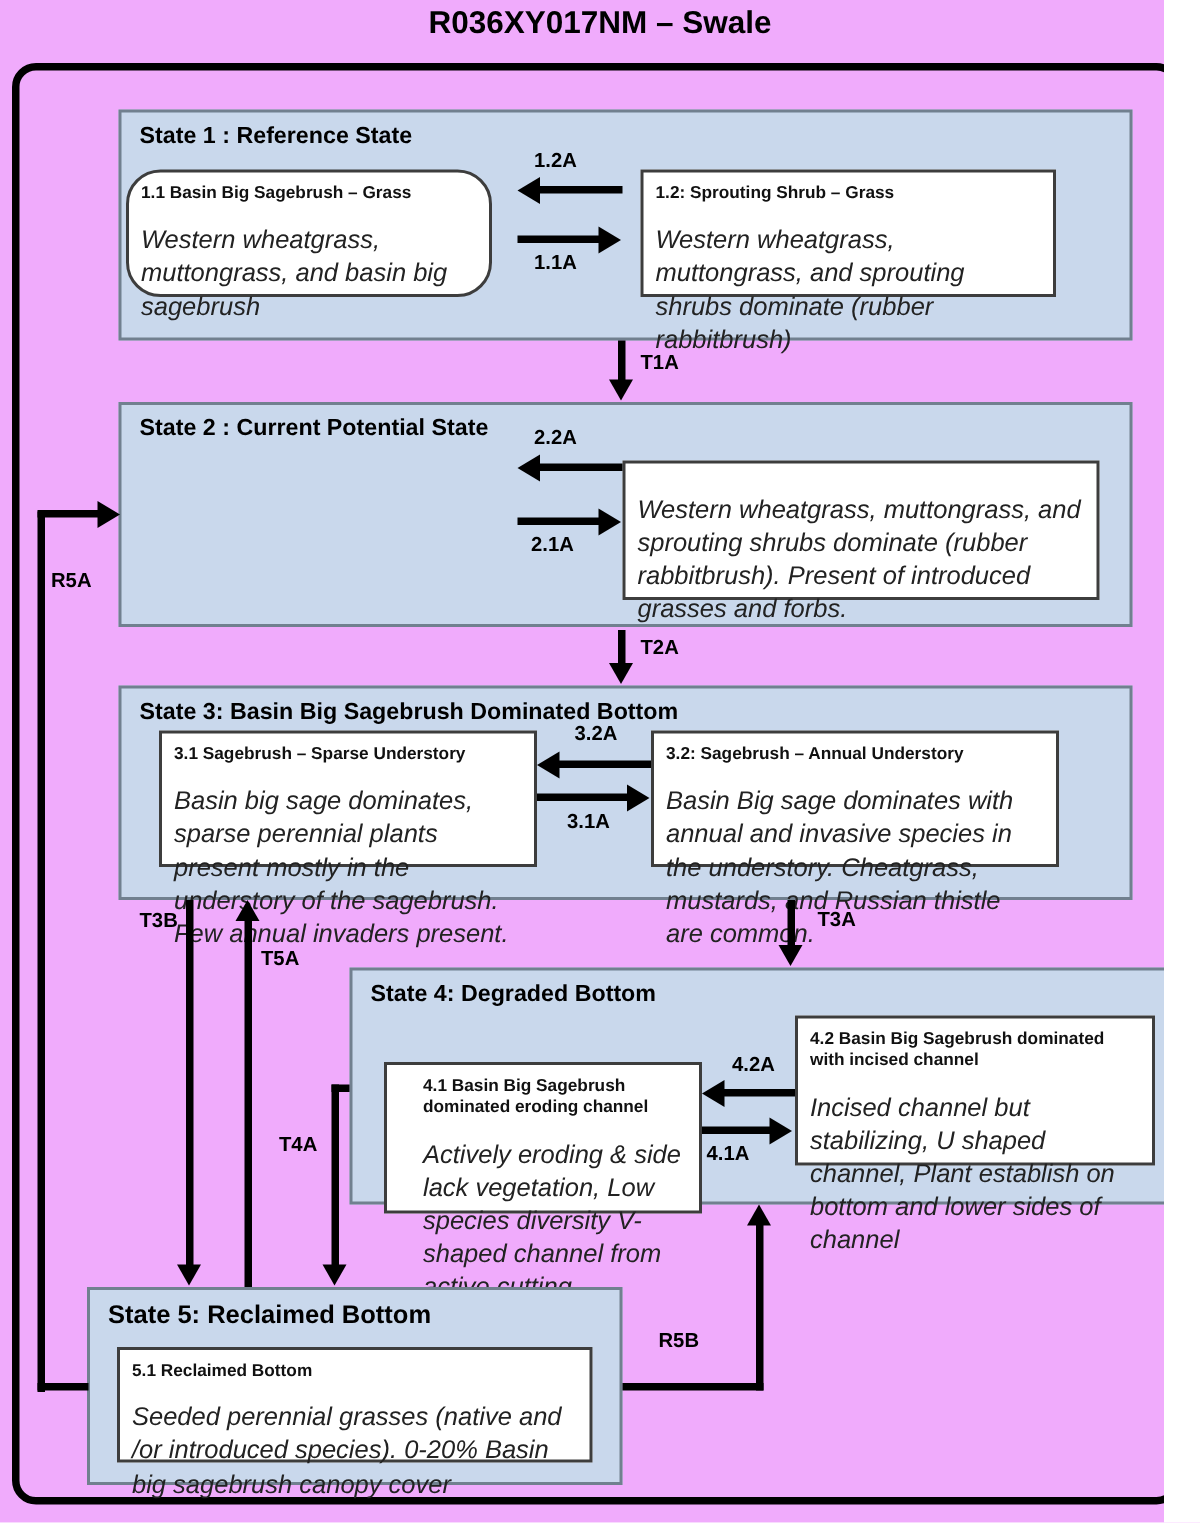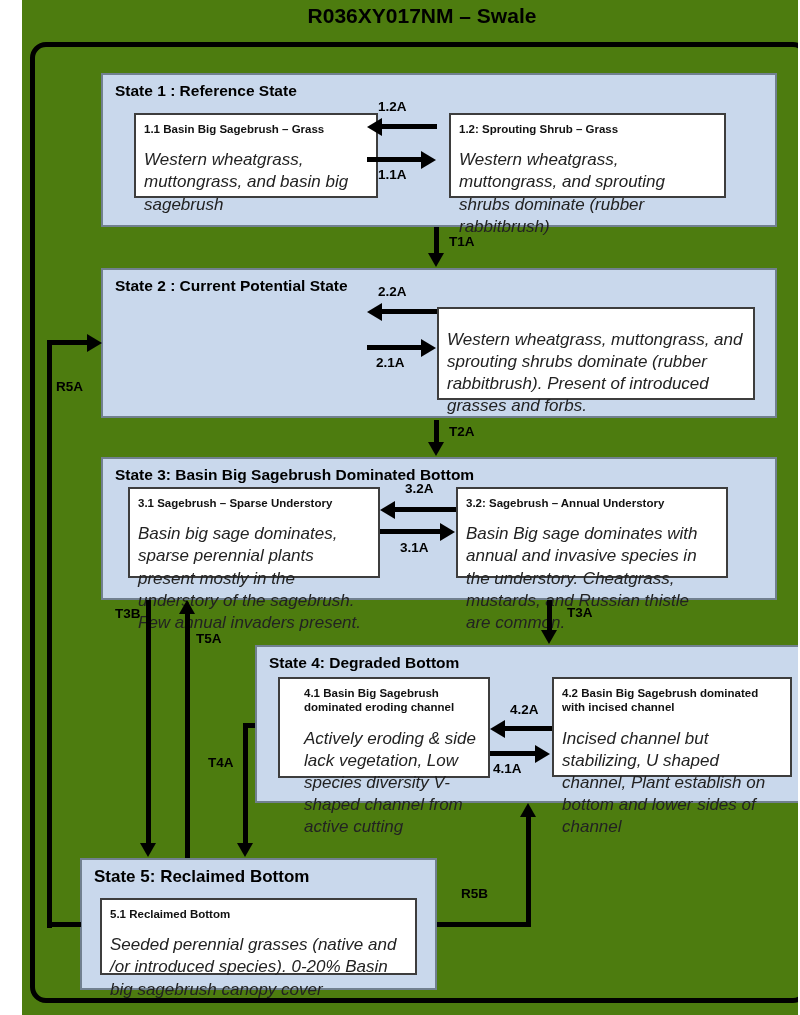--- a/index.html
+++ b/index.html
@@ -1,17 +1,17 @@
 <!DOCTYPE html>
 <html><head>
 <meta charset="utf-8">
 <style>
   html,body{margin:0;padding:0;background:#ffffff;}
-  .page{position:relative;width:776px;height:1015px;background:#4d7c0f;
-        font-family:"Liberation Sans",sans-serif;color:#111;overflow:hidden;margin-left:22px;}
+  .page{position:relative;width:776px;height:1015px;background:#f0abfc;
+        font-family:"Liberation Sans",sans-serif;color:#111;overflow:hidden;}
   .page-title{position:absolute;left:0;top:4px;width:800px;text-align:center;
         font-size:21px;font-weight:bold;color:#000;}
   .frame{position:absolute;left:8px;top:42px;width:779px;height:961px;
         border:5px solid #000;border-radius:16px;box-sizing:border-box;}
   .state{position:absolute;background:#c9d8ec;border:2px solid #71808f;box-sizing:border-box;}
   .state-heading{position:absolute;left:12px;top:7px;font-size:15.5px;font-weight:bold;color:#000;white-space:nowrap;}
   .wbox{position:absolute;background:#ffffff;border:2px solid #3d3d3d;box-sizing:border-box;
         padding:7px 8px;}
   .wbox-title{font-size:11.5px;font-weight:bold;color:#111;line-height:1.25;}
   .wbox-body{font-size:17px;color:#222;line-height:1.3;margin-top:13px;font-style:italic;}
@@ -29,21 +29,21 @@
 
 <div class="page">
 
   <div class="page-title">R036XY017NM – Swale</div>
 
   <div class="frame"></div>
 
   <div class="state" style="left:79px;top:73px;width:676px;height:154px;">
     <div class="state-heading">State 1 : Reference State</div>
   </div>
-  <div class="wbox" style="left:112px;top:113px;width:244px;height:85px;">
+  <div class="wbox" style="left:84px;top:113px;width:244px;height:85px;border-radius:23px;">
     <div class="wbox-title">1.1 Basin Big Sagebrush – Grass</div>
     <div class="wbox-body">Western wheatgrass, muttongrass, and basin big sagebrush</div>
   </div>
   <div class="wbox" style="left:427px;top:113px;width:277px;height:85px;">
     <div class="wbox-title">1.2: Sprouting Shrub – Grass</div>
     <div class="wbox-body">Western wheatgrass, muttongrass, and sprouting shrubs dominate (rubber rabbitbrush)</div>
   </div>
   <div class="lbl" style="left:356px;top:99px;text-align:right;">1.2A</div>
   <div class="tri left" style="left:345px;top:118px;"></div>
   <div class="hline" style="left:359px;top:124px;width:56px;"></div>
@@ -90,21 +90,21 @@
   <div class="tri right" style="left:418px;top:523px;"></div>
   <div class="lbl" style="left:378px;top:540px;">3.1A</div>
 
   <div class="vline" style="left:525px;top:600px;height:31px;"></div>
   <div class="tri down" style="left:519px;top:630px;"></div>
   <div class="lbl" style="left:545px;top:605px;">T3A</div>
 
   <div class="state" style="left:233px;top:645px;width:545px;height:158px;">
     <div class="state-heading">State 4: Degraded Bottom</div>
   </div>
-  <div class="wbox" style="left:256px;top:677px;width:212px;height:101px;padding-left:24px;">
+  <div class="wbox" style="left:256px;top:708px;width:212px;height:101px;padding-left:24px;">
     <div class="wbox-title">4.1 Basin Big Sagebrush dominated eroding channel</div>
     <div class="wbox-body">Actively eroding &amp; side lack vegetation, Low species diversity V-shaped channel from active cutting</div>
   </div>
   <div class="wbox" style="left:530px;top:677px;width:240px;height:100px;">
     <div class="wbox-title">4.2 Basin Big Sagebrush dominated with incised channel</div>
     <div class="wbox-body">Incised channel but stabilizing, U shaped channel, Plant establish on bottom and lower sides of channel</div>
   </div>
   <div class="lbl" style="left:488px;top:702px;">4.2A</div>
   <div class="tri left" style="left:468px;top:720px;"></div>
   <div class="hline" style="left:482px;top:726px;width:48px;"></div>

